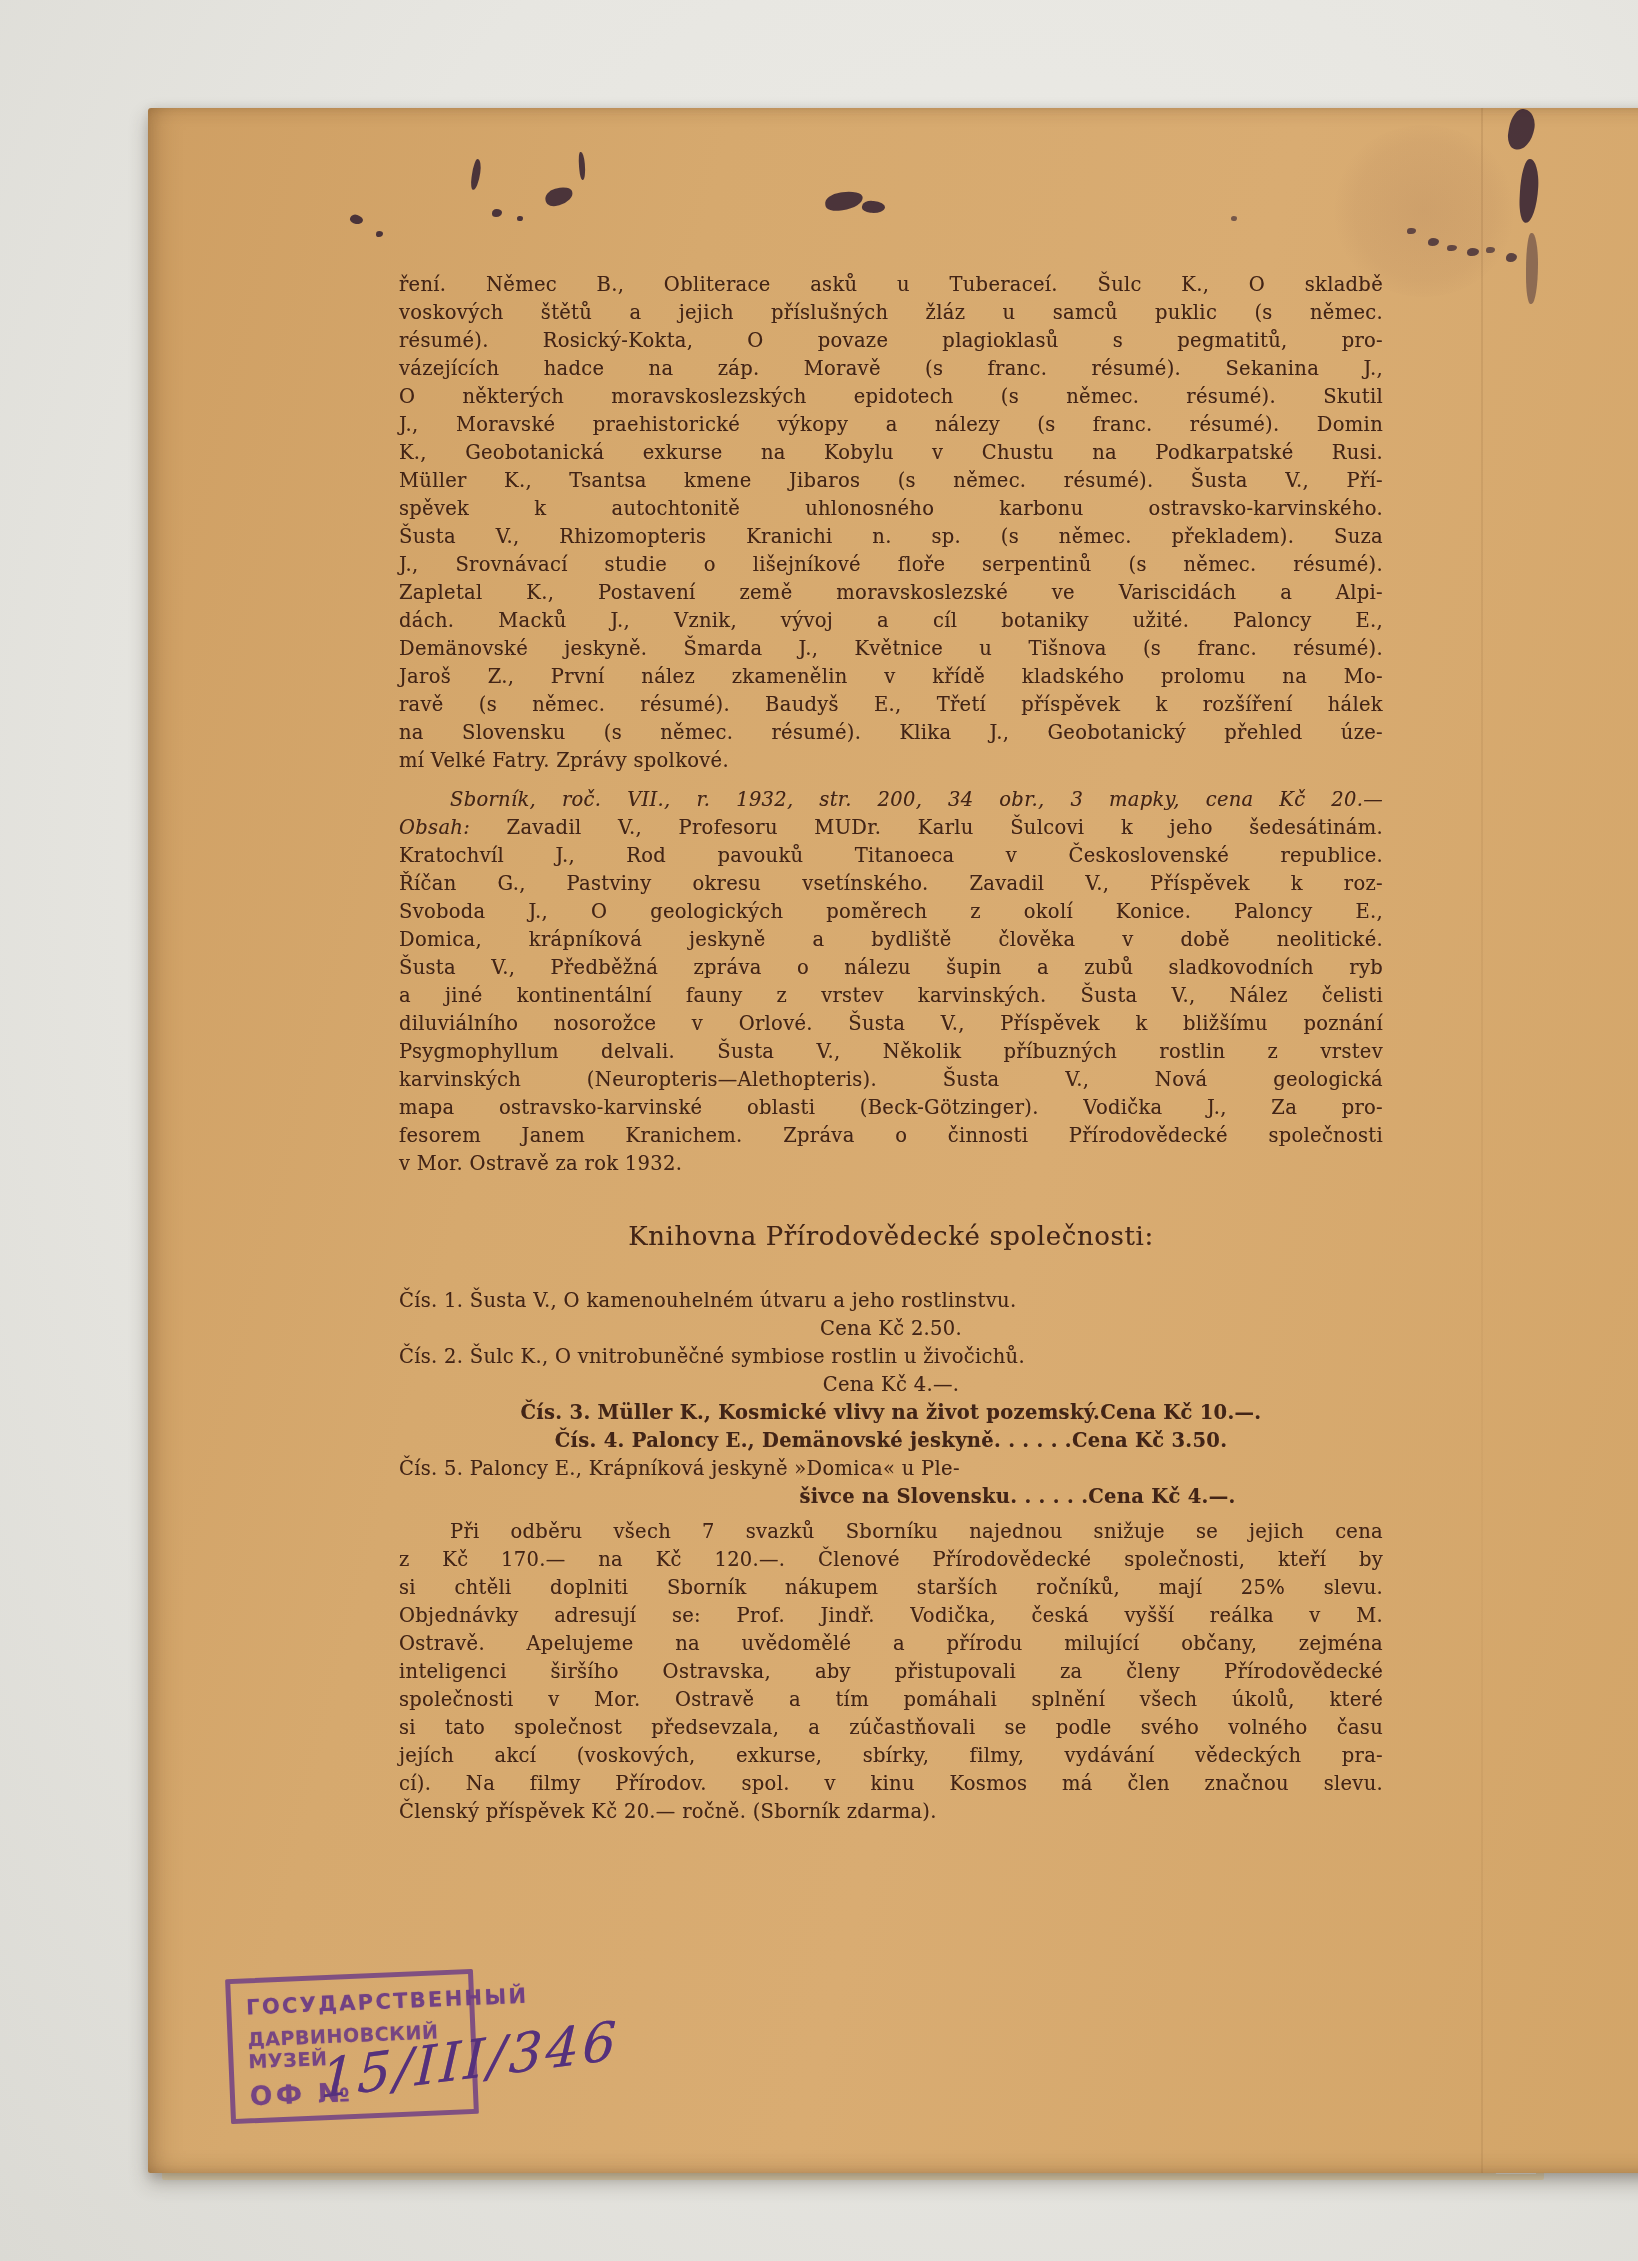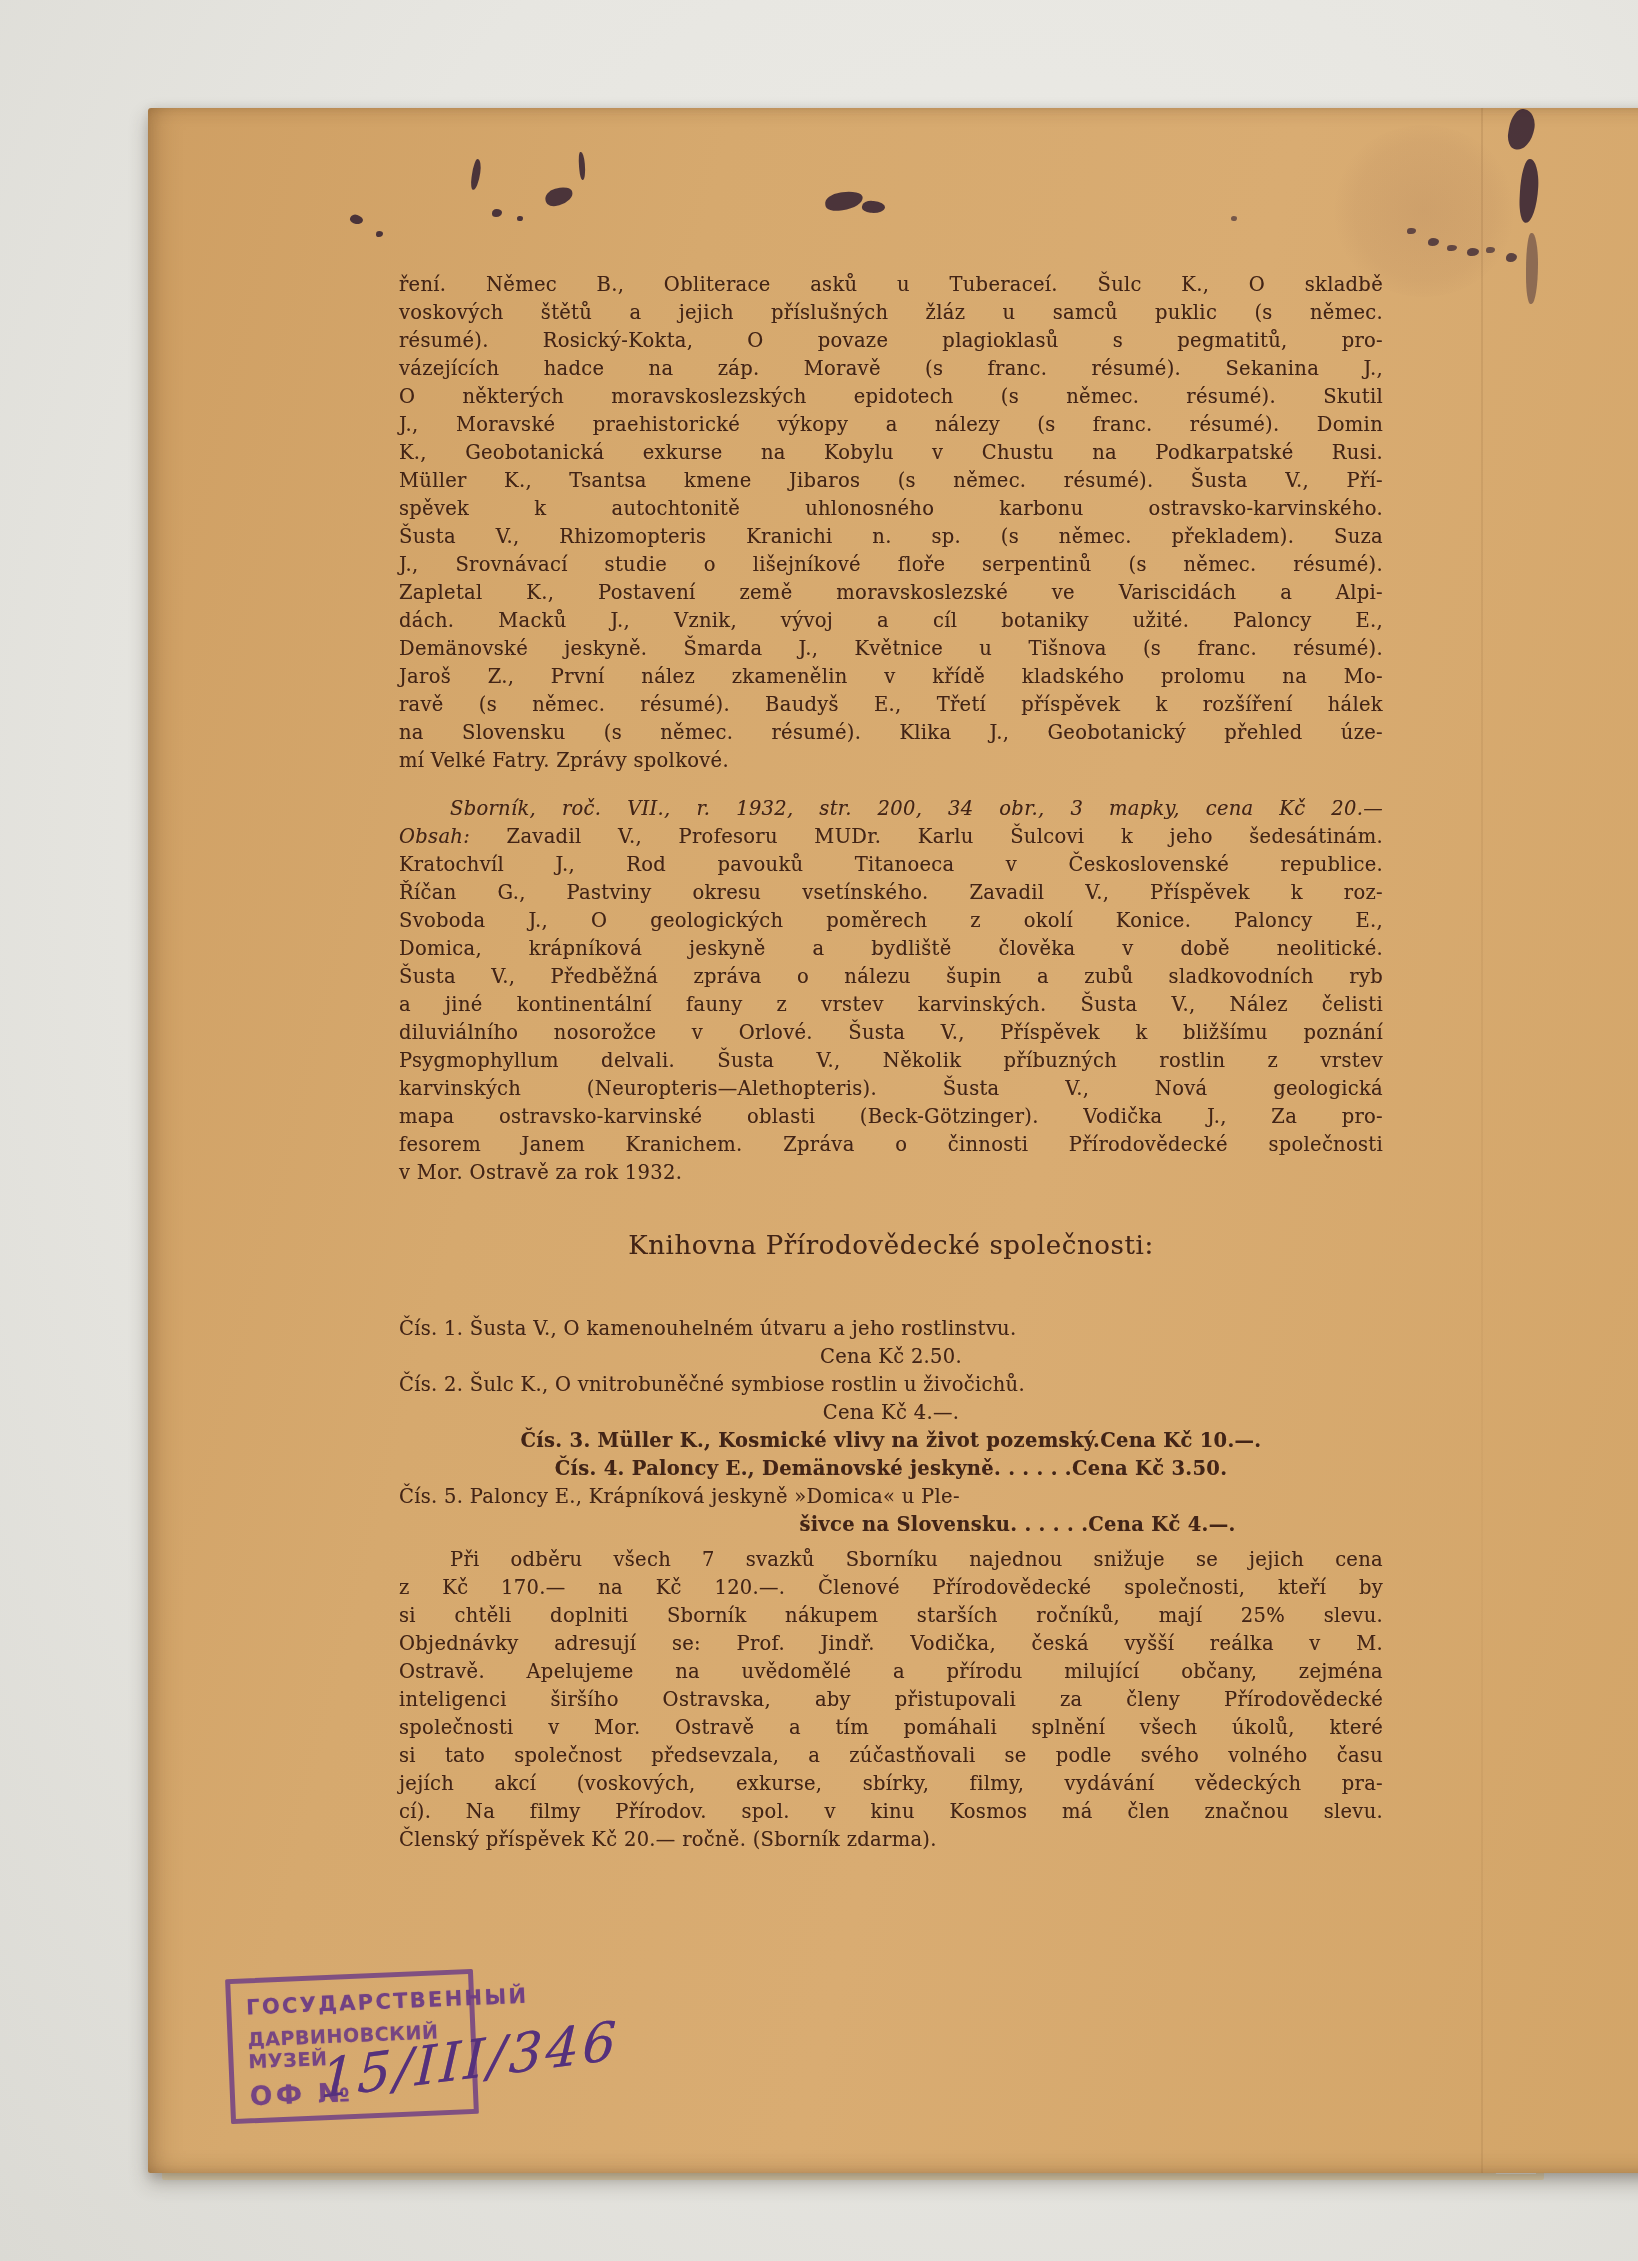--- a/index.html
+++ b/index.html
@@ -33,22 +33,22 @@
   .textblock{position:absolute;left:251px;top:163px;width:984px;color:var(--ink);
        font-size:19.5px;letter-spacing:0.3px;
        text-shadow:0 0 0.6px rgba(66,32,20,.35);}
   .line{height:28px;line-height:28px;white-space:normal;}
   .line.just{text-align:justify;text-align-last:justify;}
   .line.right{text-align:center;}
   .line.split{display:flex;justify-content:center;font-weight:bold;}
   .line.it, .line em{font-style:italic;font-weight:normal;}
   .heading{margin-top:40px;height:37px;line-height:37px;text-align:center;
        font-size:26px;font-weight:normal;letter-spacing:0.6px;}
-  .list{margin-top:51px;}
-  #p2,#p3{margin-top:20px;}
+  .list{margin-top:32px;}
+  #p2,#p3{margin-top:11px;}
   #p3{margin-top:7px;}
   
   .stamp{position:absolute;left:80px;top:1866px;width:248px;height:145px;
        border:5.2px solid rgba(109,60,133,.82);border-radius:1.7px;
        transform:rotate(-2.4deg);color:var(--stamp);
        padding:11.5px 9.2px 0 15px;
        font-family:"DejaVu Sans","Liberation Sans",sans-serif;font-weight:bold;
        text-shadow:0 0 1.1px rgba(109,60,133,.55);}
   .stamp .l1{font-size:21px;letter-spacing:2.3px;opacity:.95;}
   .stamp .l2{font-size:19px;letter-spacing:0.6px;margin-top:9.2px;opacity:.9;}

